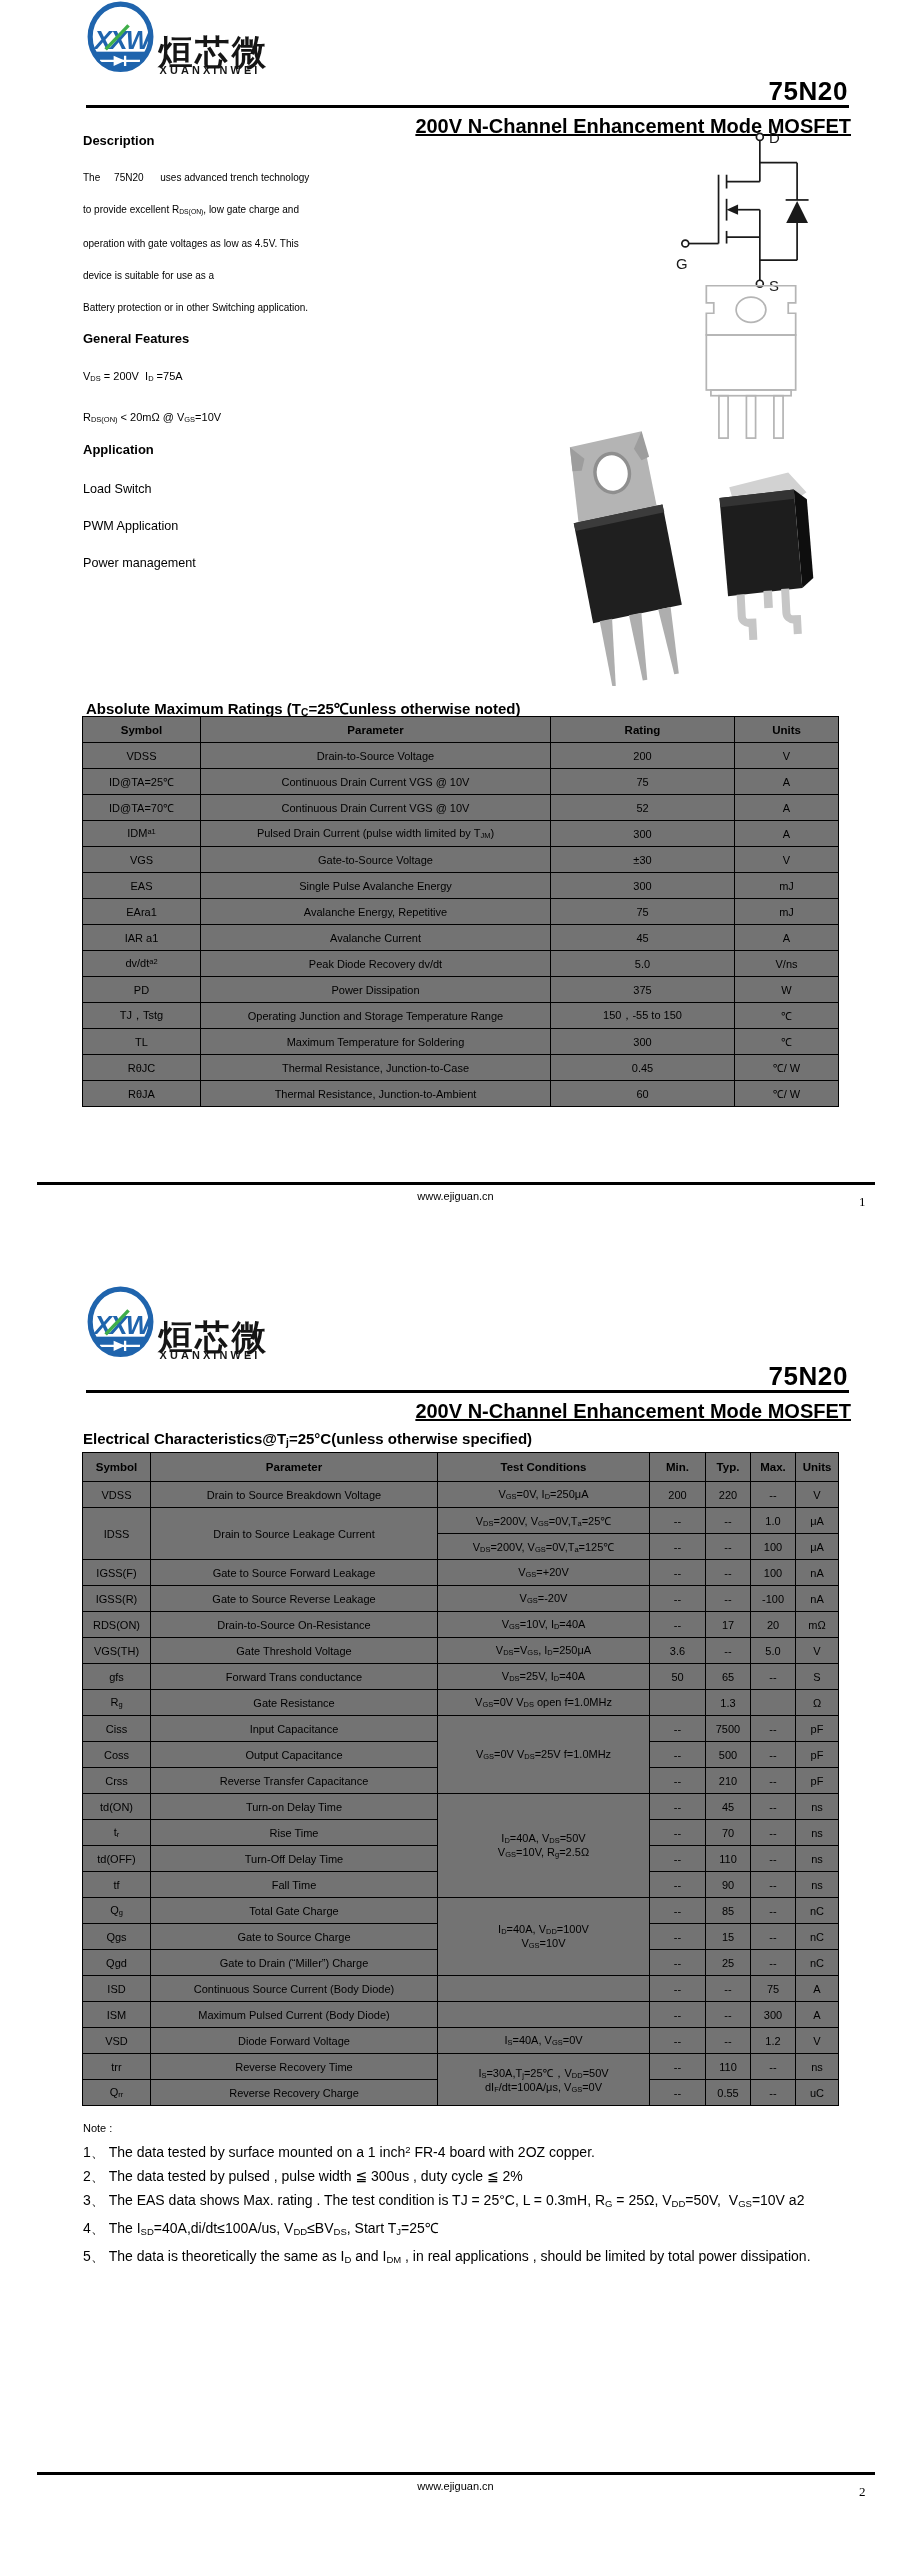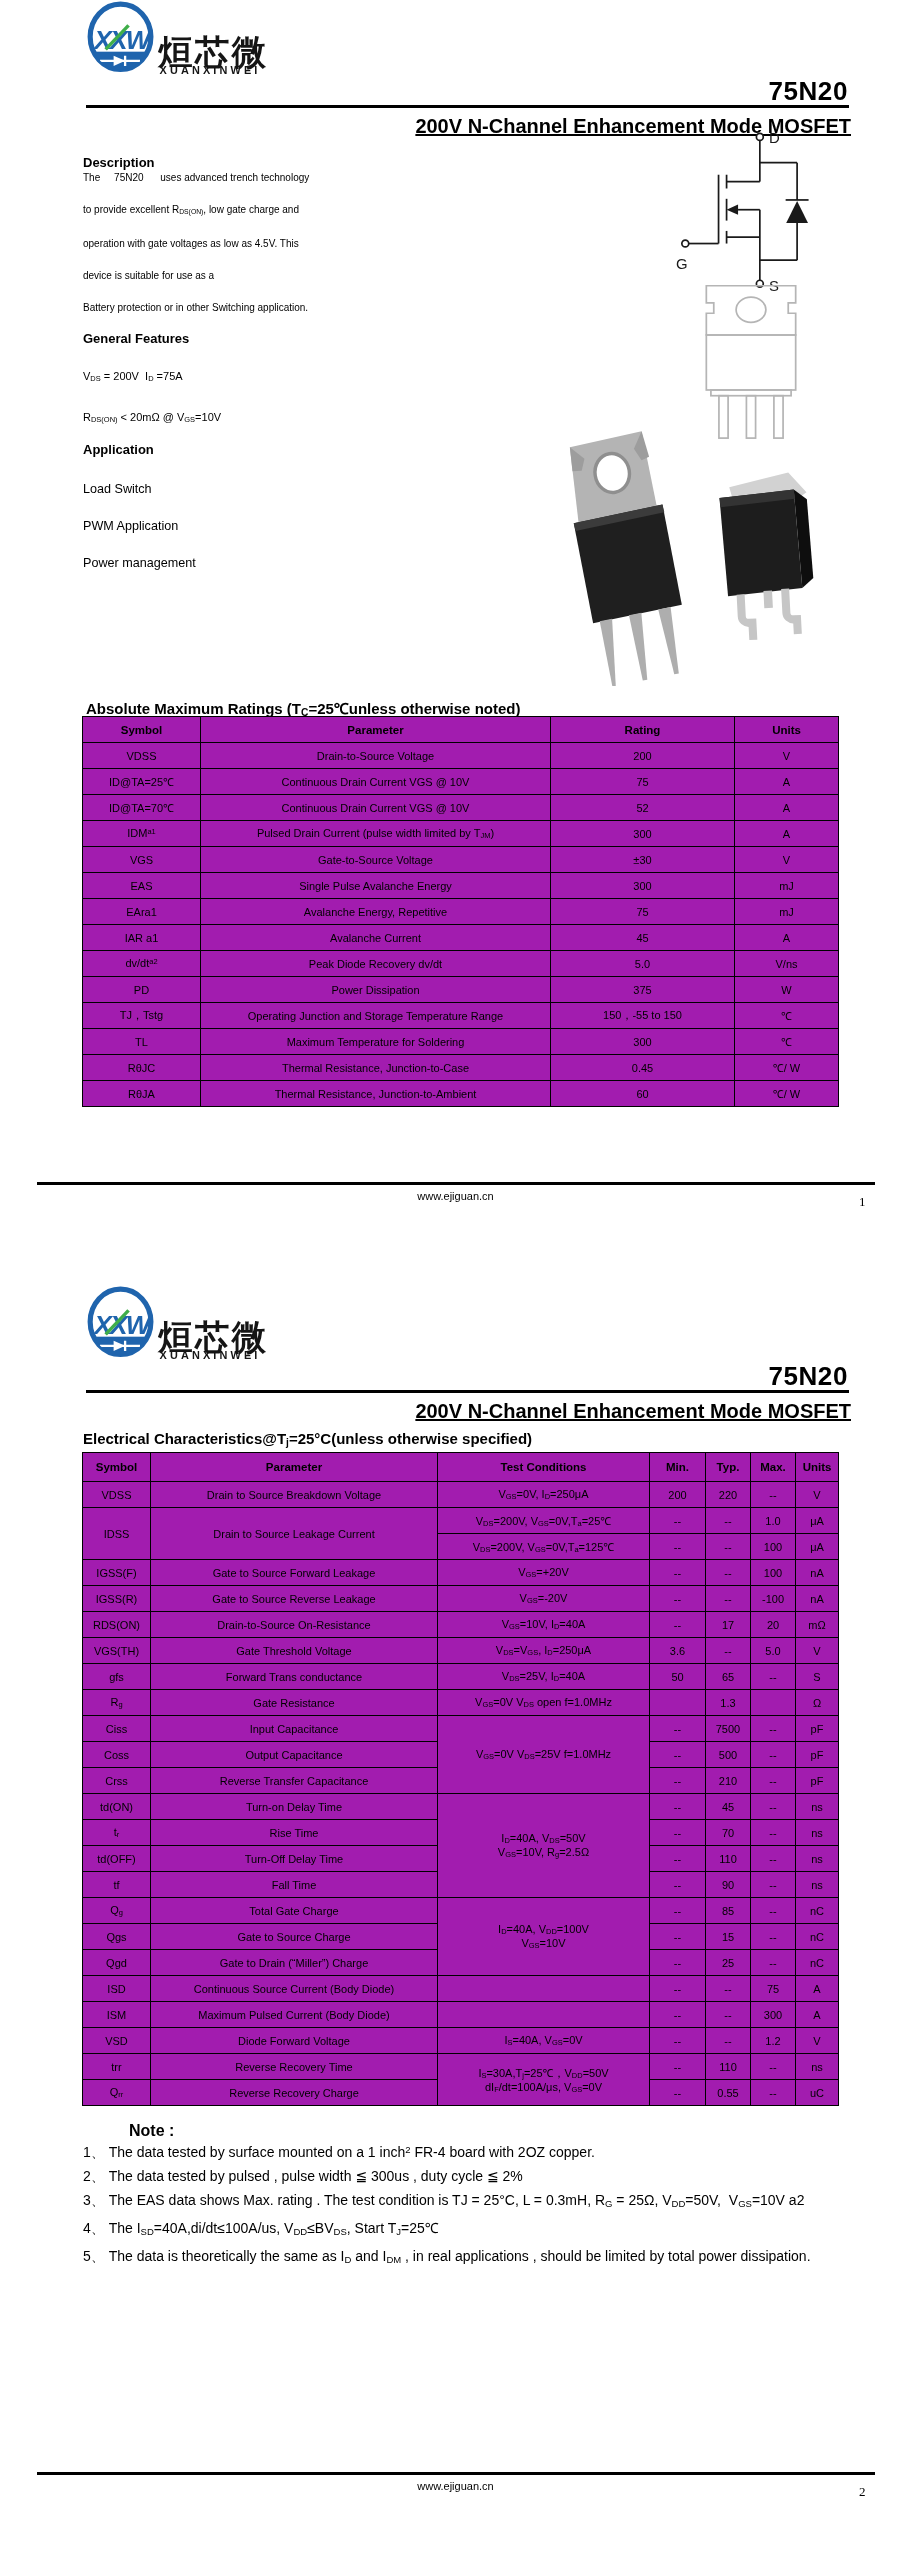--- a/index.html
+++ b/index.html
@@ -5,32 +5,32 @@
   html,body{margin:0;padding:0;background:#ffffff;}
   .canvas{position:relative;width:911px;height:2576px;background:#fff;
     font-family:"Liberation Sans",sans-serif;color:#000;overflow:hidden;}
   .abs{position:absolute;}
   .rule{position:absolute;background:#000;height:2.9px;}
   .pn{font-size:26px;font-weight:800;letter-spacing:0.6px;white-space:nowrap;}
   .subtitle{font-size:20px;font-weight:bold;white-space:nowrap;text-decoration:underline;}
   .sec-head{font-size:13px;font-weight:bold;}
   .body-lines{font-size:10px;}
   .tbl-title{font-size:15px;font-weight:bold;white-space:nowrap;}
-  table{border-collapse:collapse;table-layout:fixed;width:755px;background:#a21caf;}
+  table{border-collapse:collapse;table-layout:fixed;width:755px;background:#737373;}
   table, th, td{border:1.1px solid #000;}
   table{border-width:1.7px;}
   thead th{border-bottom:1.7px solid #000;font-size:11.5px;font-weight:bold;padding:0;}
   td{font-size:11px;text-align:center;vertical-align:middle;padding:0.6px 2.3px;overflow:hidden;}
   th{text-align:center;vertical-align:middle;}
   #t1 thead tr{height:26px;} #t1 tbody tr{height:26px;}
   #t2 thead tr{height:29px;} #t2 tbody tr{height:26px;}
   sub{font-size:68%;vertical-align:-0.2em;}
   sup{font-size:68%;vertical-align:0.45em;}
   .notes{font-size:14px;line-height:24px;white-space:nowrap;}
-  .note-head{font-size:16px;font-weight:bold;margin-left:46px;}
+  .note-head{font-size:11px;font-weight:normal;}
   .footer-url{position:absolute;left:0;width:911px;text-align:center;font-size:11px;}
   .page-num{position:absolute;font-family:"Liberation Serif",serif;font-size:13px;}
   .logo-slot{position:absolute;width:212px;height:75px;}
 </style>
 </head>
 <body>
 
 <div class="canvas">
 
   <section>
@@ -50,21 +50,21 @@
     <line x1="36" y1="84" x2="76" y2="42" stroke="#3fae49" stroke-width="6"></line>
     <text x="128" y="110" font-size="60" font-weight="bold" fill="#151515" font-family="DejaVu Sans, Liberation Sans, sans-serif" letter-spacing="4">烜芯微</text>
     <text x="130" y="127" font-size="19" font-weight="600" fill="#151515" letter-spacing="5.5">XUANXINWEI</text>
   </svg>
 </div>
 
     <div class="pn abs" style="right:63px;top:76px;">75N20</div>
     <div class="rule" style="left:86px;top:105px;width:763px;"></div>
     <div class="subtitle abs" style="right:60px;top:115px;">200V N-Channel Enhancement Mode MOSFET</div>
 
-    <div class="sec-head abs" style="left:83px;top:155px;">Description</div>
+    <div class="sec-head abs" style="left:83px;top:133px;">Description</div>
     <div class="body-lines abs" style="left:83px;top:162px;line-height:32px;" id="desc-lines">
         <div>The&nbsp;&nbsp;&nbsp;&nbsp;&nbsp;75N20&nbsp;&nbsp;&nbsp;&nbsp;&nbsp;&nbsp;uses advanced trench technology</div>
         <div>to provide excellent R<sub>DS(ON)</sub>, low gate charge and</div>
         <div>operation with gate voltages as low as 4.5V. This</div>
         <div>device is suitable for use as a</div>
         <div>Battery protection or in other Switching application.</div>
       </div>
 
     <div class="sec-head abs" style="left:83px;top:331px;">General Features</div>
     <div class="body-lines abs" style="left:83px;top:357px;line-height:39px;font-size:11px;" id="feat-lines">

